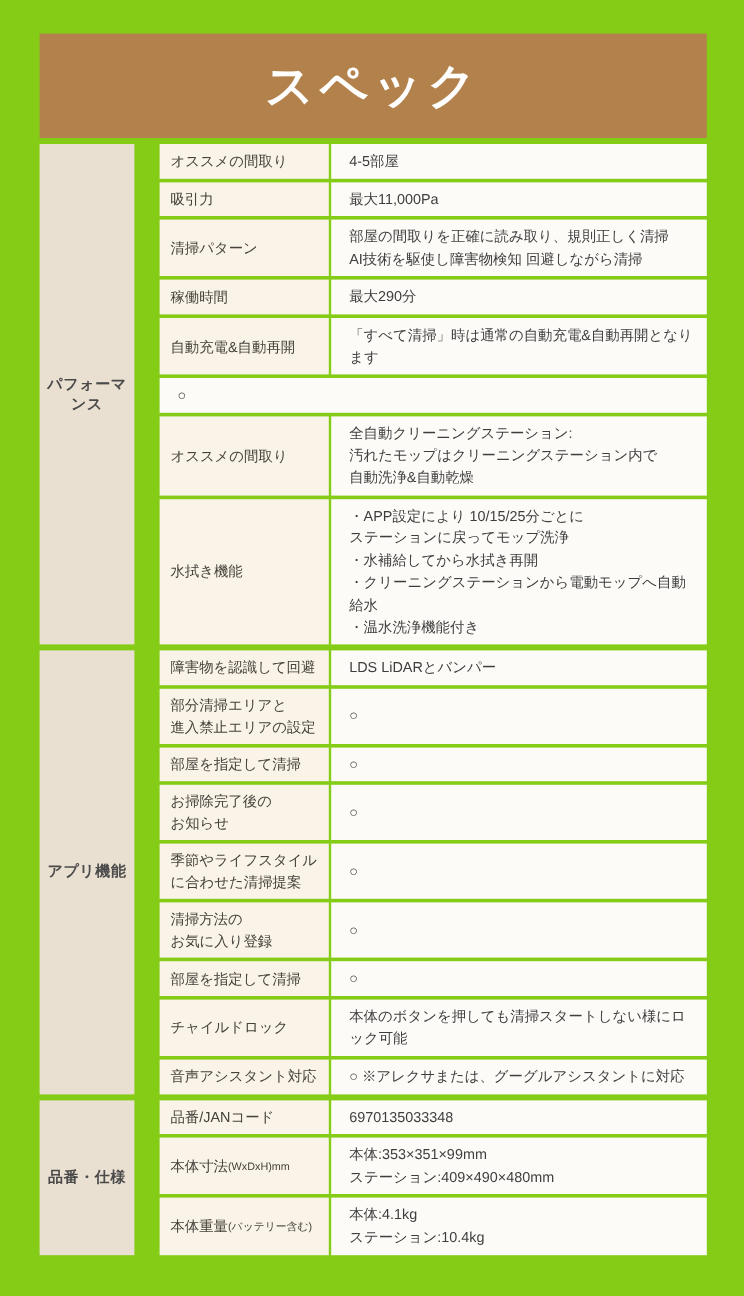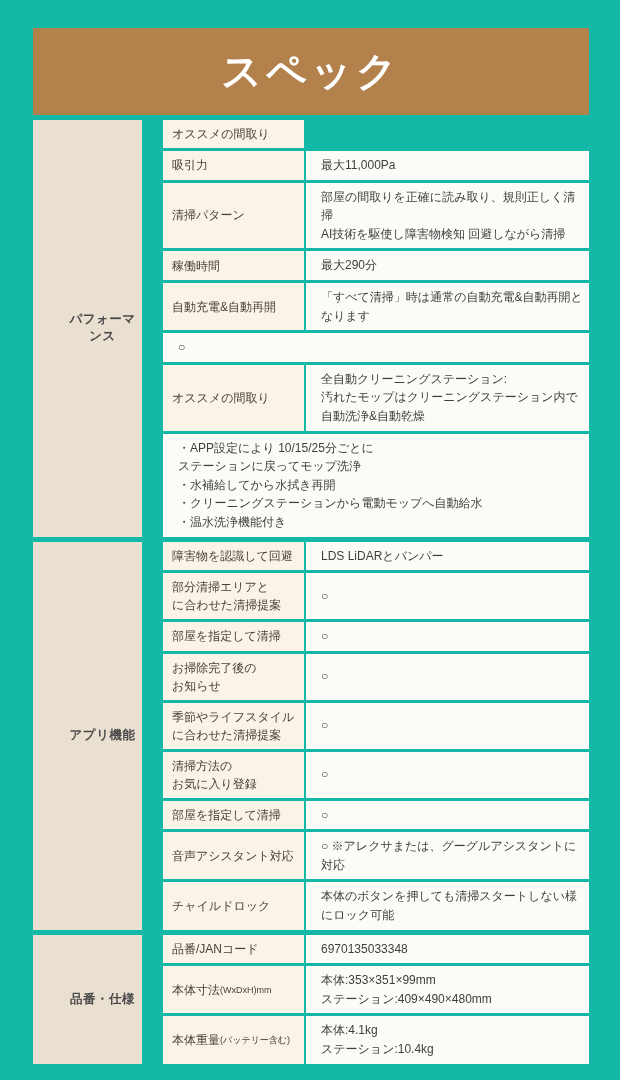--- a/index.html
+++ b/index.html
@@ -6,21 +6,21 @@
   body {
     width: 620px;
     background: #ffffff;
     font-family: "Liberation Sans", sans-serif;
     color: #3e3e3e;
   }
   .page {
     position: relative;
     width: 620px;
     height: 1080px;
-    background: #14b8a6;
+    background: #84cc16;
     box-sizing: border-box;
     padding: 28px 31px 0 33px;
     overflow: hidden;
   }
   .banner {
     height: 87px;
     background: var(--banner, #b3824c);
     display: flex;
     align-items: center;
     justify-content: center;
@@ -45,21 +45,20 @@
     flex: 0 0 79px;
     background: var(--category-bg, #eae0d1);
     display: flex;
     align-items: center;
     justify-content: center;
     text-align: center;
     font-size: 12.5px;
     font-weight: bold;
     color: #4a4a4a;
     letter-spacing: 0.5px;
-    padding-left: 30px;
   }
   .rows {
     flex: 1;
     display: flex;
     flex-direction: column;
     gap: 3px;
   }
   .row {
     display: flex;
     gap: 2px;
@@ -106,20 +105,21 @@
     <div class="banner-title">スペック</div>
   </div>
 
   <div class="spec-table">
 
     <div class="section">
       <div class="category-cell">パフォーマンス</div>
       <div class="rows">
         <div class="row">
           <div class="label-cell">オススメの間取り</div>
+          <div class="value-cell">4-5部屋</div>
         </div>
         <div class="row">
           <div class="label-cell">吸引力</div>
           <div class="value-cell">最大11,000Pa</div>
         </div>
         <div class="row">
           <div class="label-cell">清掃パターン</div>
           <div class="value-cell">部屋の間取りを正確に読み取り、規則正しく清掃
 AI技術を駆使し障害物検知 回避しながら清掃</div>
         </div>
@@ -134,39 +134,40 @@
         <div class="row">
           <div class="value-cell">○</div>
         </div>
         <div class="row">
           <div class="label-cell">オススメの間取り</div>
           <div class="value-cell">全自動クリーニングステーション:
 汚れたモップはクリーニングステーション内で
 自動洗浄&amp;自動乾燥</div>
         </div>
         <div class="row">
+          <div class="label-cell">水拭き機能</div>
           <div class="value-cell">・APP設定により 10/15/25分ごとに
 ステーションに戻ってモップ洗浄
 ・水補給してから水拭き再開
 ・クリーニングステーションから電動モップへ自動給水
 ・温水洗浄機能付き</div>
         </div>
       </div>
     </div>
 
     <div class="section">
       <div class="category-cell">アプリ機能</div>
       <div class="rows">
         <div class="row">
           <div class="label-cell">障害物を認識して回避</div>
           <div class="value-cell">LDS LiDARとバンパー</div>
         </div>
         <div class="row">
           <div class="label-cell">部分清掃エリアと
-に合わせた清掃提案</div>
+進入禁止エリアの設定</div>
           <div class="value-cell">○</div>
         </div>
         <div class="row">
           <div class="label-cell">部屋を指定して清掃</div>
           <div class="value-cell">○</div>
         </div>
         <div class="row">
           <div class="label-cell">お掃除完了後の
 お知らせ</div>
           <div class="value-cell">○</div>
@@ -179,26 +180,26 @@
         <div class="row">
           <div class="label-cell">清掃方法の
 お気に入り登録</div>
           <div class="value-cell">○</div>
         </div>
         <div class="row">
           <div class="label-cell">部屋を指定して清掃</div>
           <div class="value-cell">○</div>
         </div>
         <div class="row">
+          <div class="label-cell">チャイルドロック</div>
+          <div class="value-cell">本体のボタンを押しても清掃スタートしない様にロック可能</div>
+        </div>
+        <div class="row">
           <div class="label-cell">音声アシスタント対応</div>
           <div class="value-cell">○ ※アレクサまたは、グーグルアシスタントに対応</div>
-        </div>
-        <div class="row">
-          <div class="label-cell">チャイルドロック</div>
-          <div class="value-cell">本体のボタンを押しても清掃スタートしない様にロック可能</div>
         </div>
       </div>
     </div>
 
     <div class="section">
       <div class="category-cell">品番・仕様</div>
       <div class="rows">
         <div class="row">
           <div class="label-cell">品番/JANコード</div>
           <div class="value-cell">6970135033348</div>

